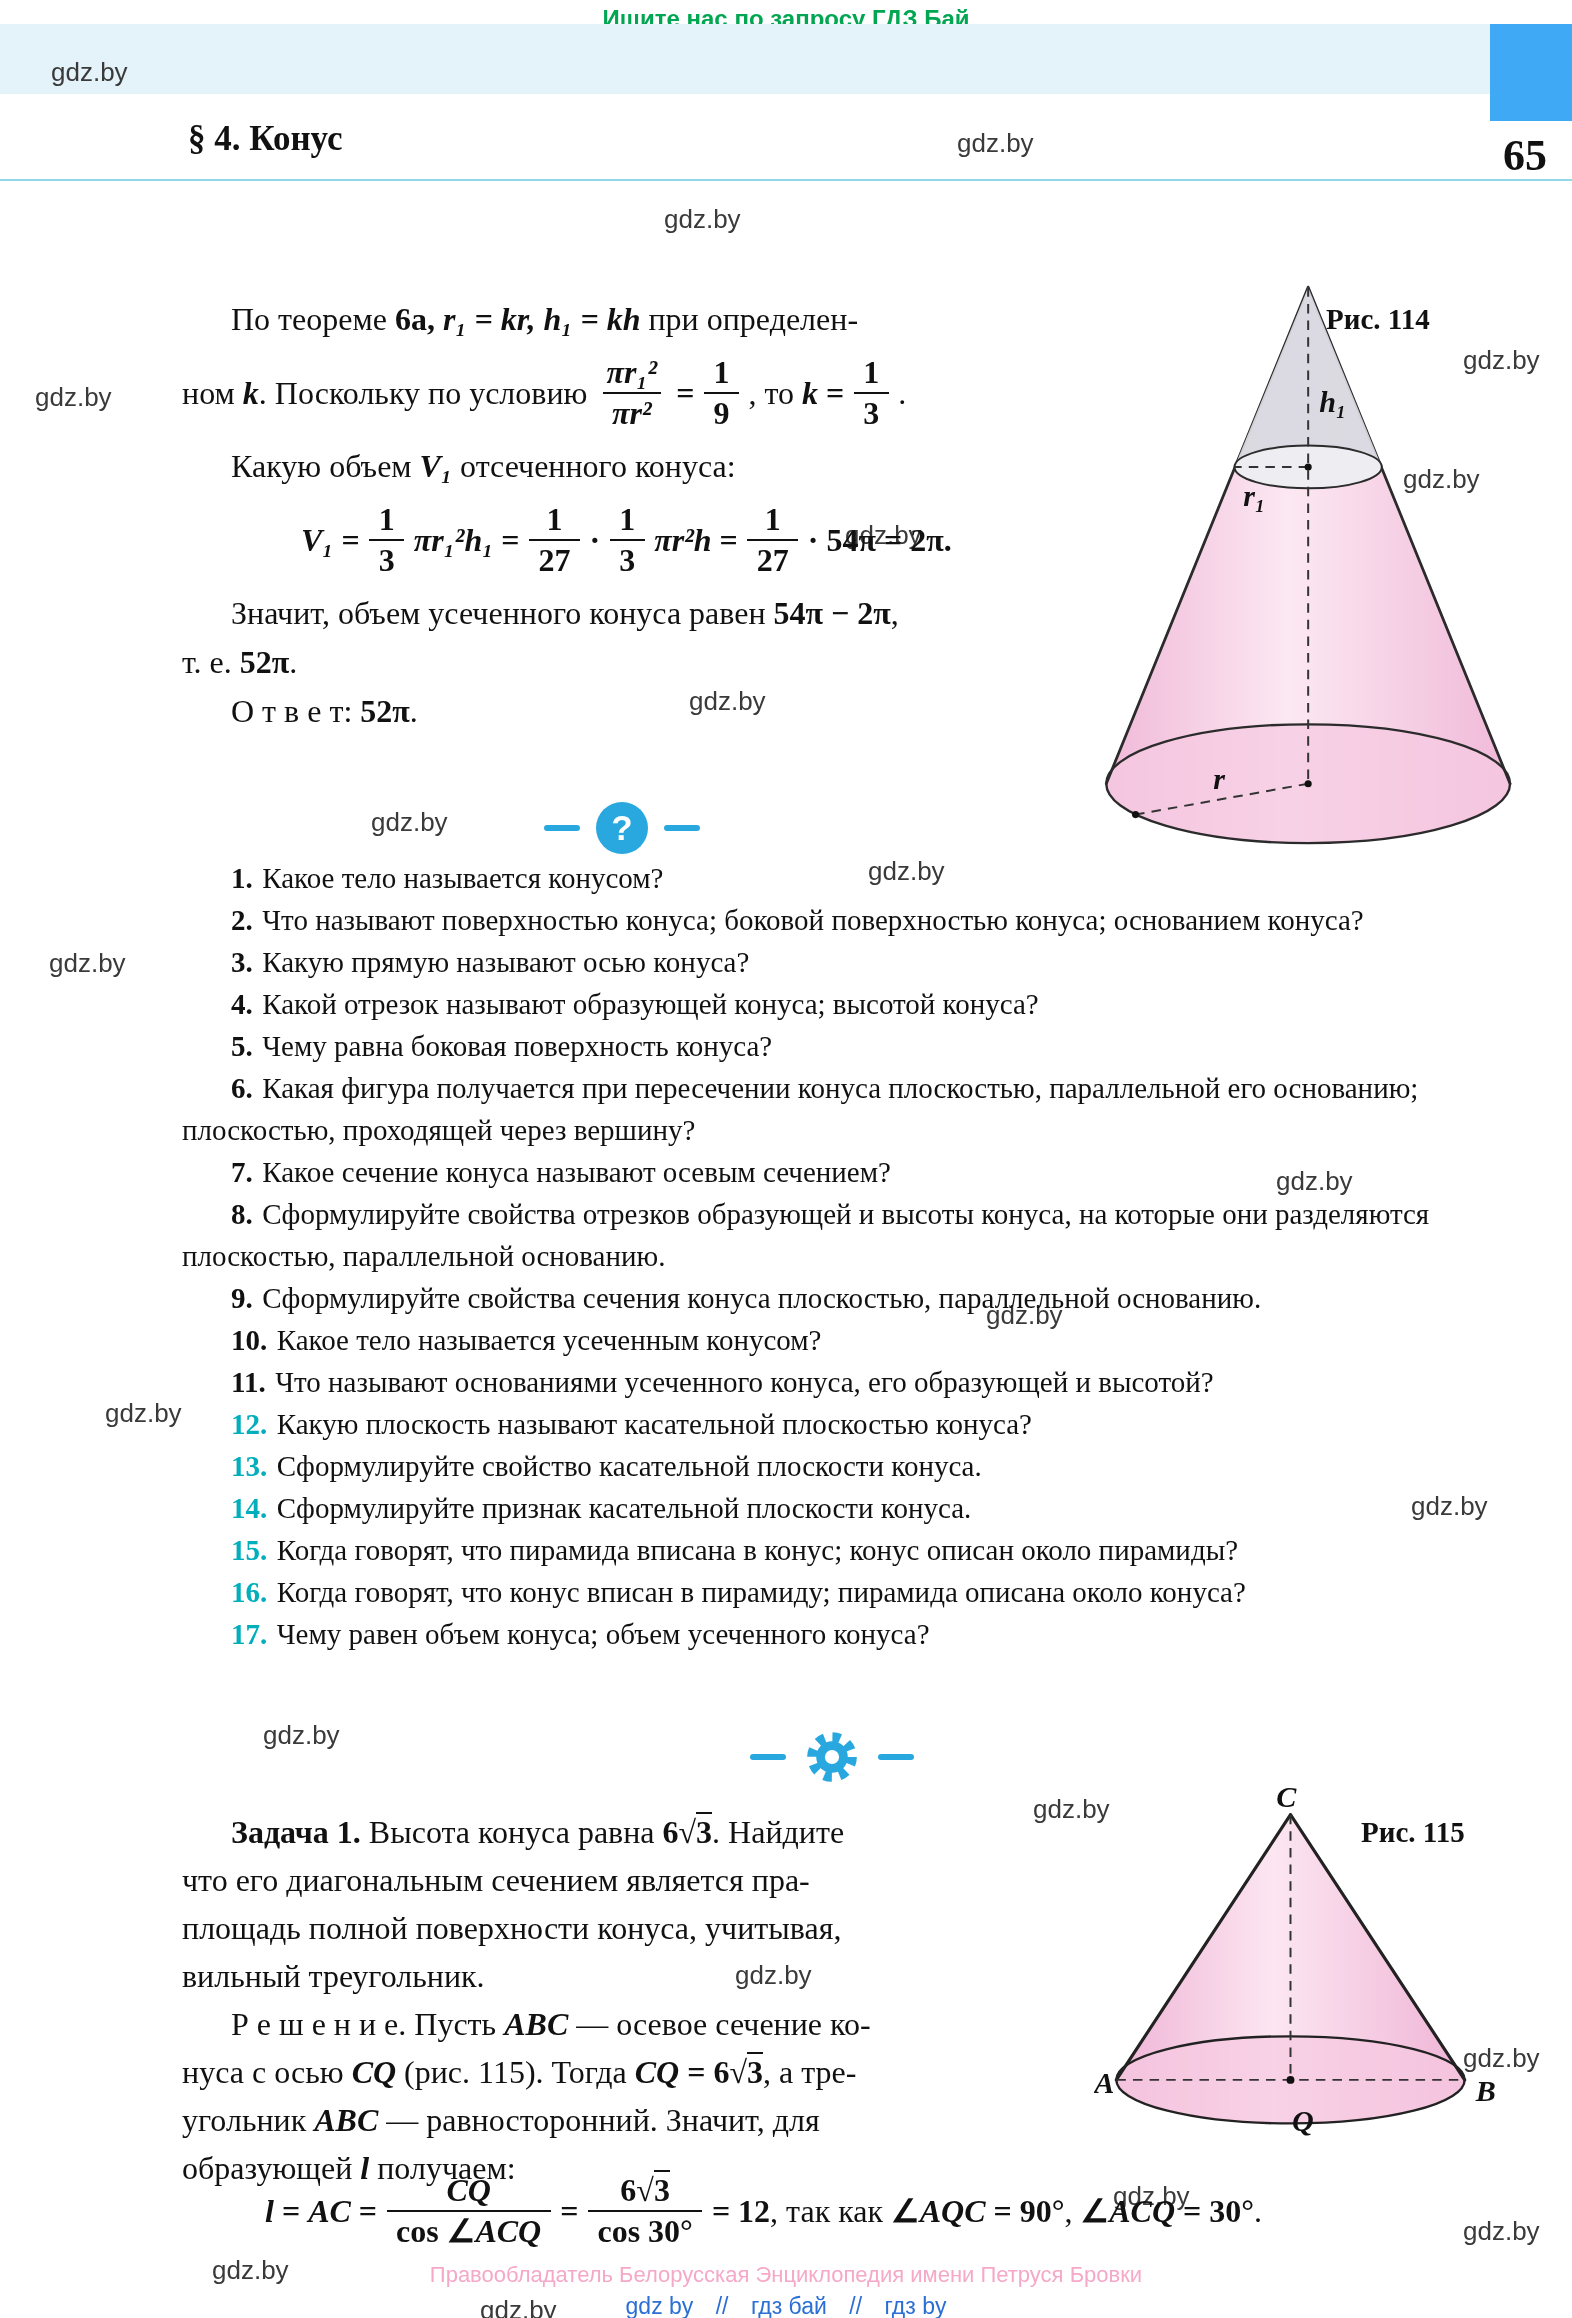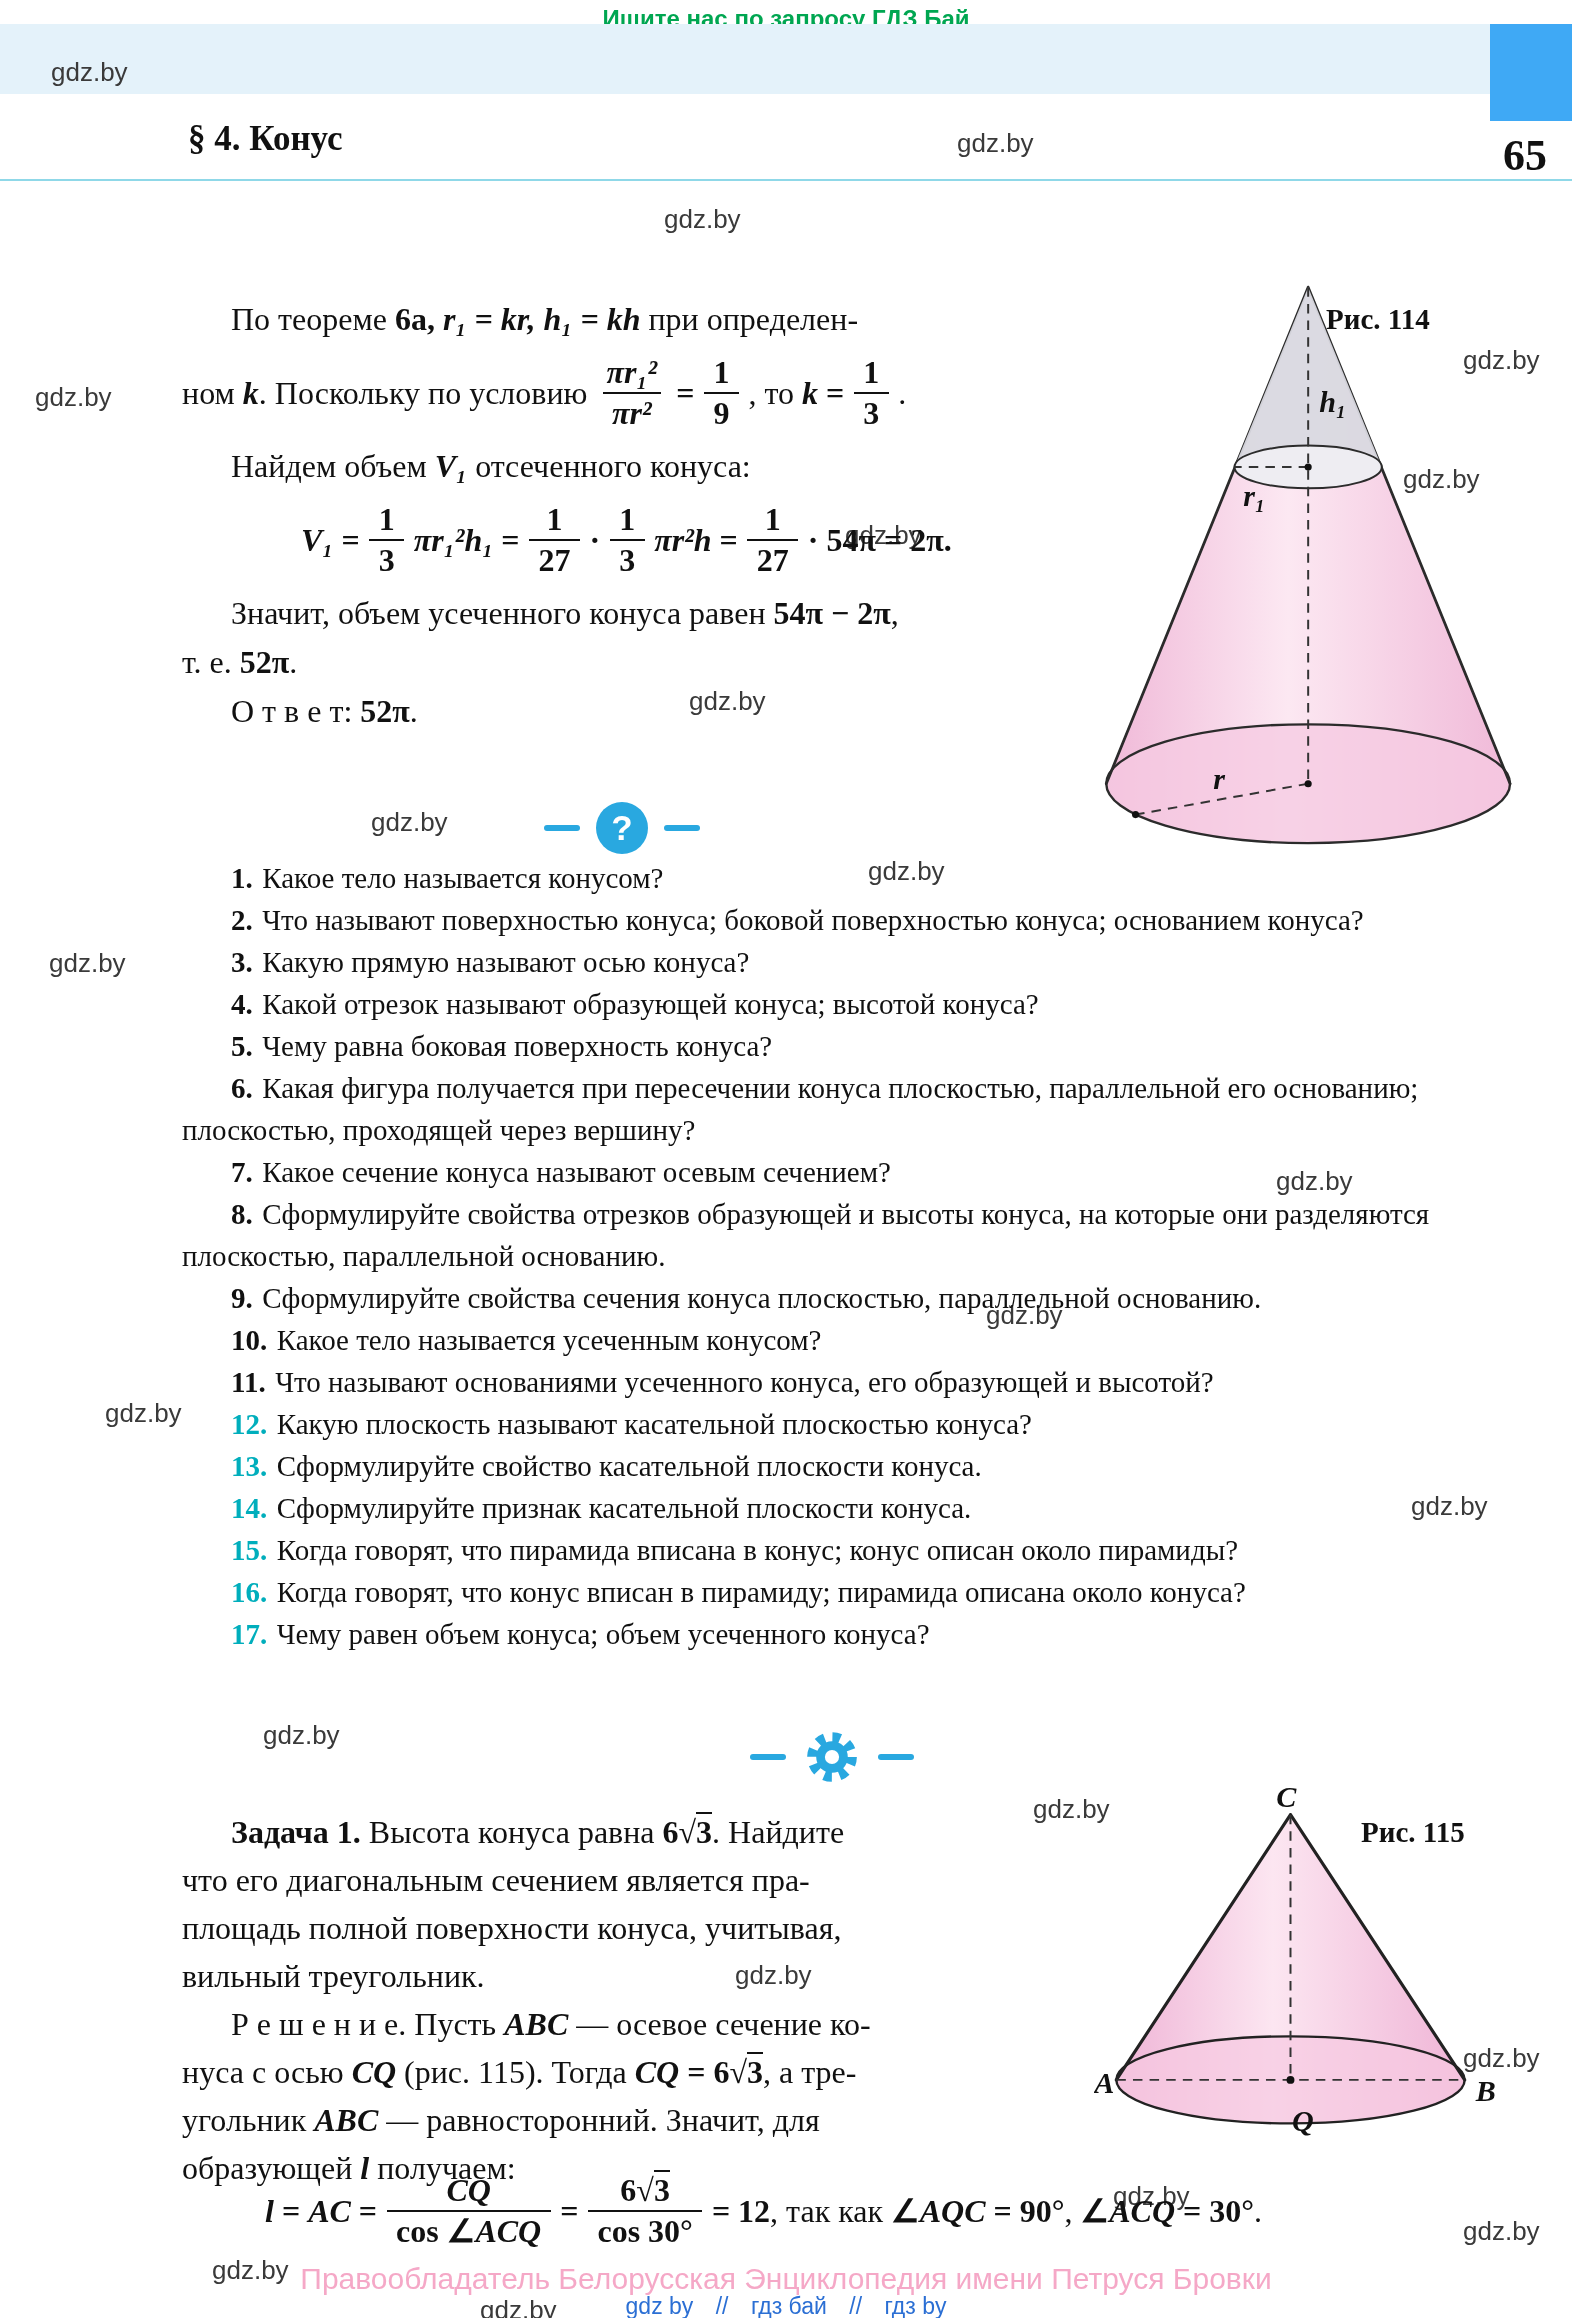--- a/index.html
+++ b/index.html
@@ -55,21 +55,21 @@
   .fig-caption { position:absolute; font-size:29px; font-weight:bold; }
   .cap114 { left:1326px; top:303px; }
   .cap115 { left:1361px; top:1816px; }
   .flabel { font-family:"Liberation Serif", serif; font-style:italic; font-weight:bold;
             font-size:38px; fill:#111; }
 
   .formula-row { position:absolute; left:265px; top:2173px; display:flex; align-items:center;
                  font-size:32px; white-space:nowrap; }
 
   .copyright { position:absolute; top:2262px; left:0; width:100%; text-align:center;
-               font-family:"Liberation Sans", sans-serif; font-size:30px; color:#f5a8c7; }
+               font-family:"Liberation Sans", sans-serif; font-size:22px; color:#f5a8c7; }
   .links { position:absolute; top:2293px; left:0; width:100%; text-align:center;
            font-family:"Liberation Sans", sans-serif; font-size:23px; color:#2b6fd4; }
   .links span { margin:0 8px; }
 </style>
 </head>
 <body>
 
 <div class="page">
 
   <div class="banner">Ищите нас по запросу ГДЗ Бай</div>
@@ -144,21 +144,21 @@
           <span class="num">1</span>
           <span class="den">9</span>
         </span>
       <span><span>, то </span><span class="seg-bi">k</span><span class="seg-b"> =</span></span>
       <span class="frac">
           <span class="num">1</span>
           <span class="den">3</span>
         </span>
       <span><span>.</span></span>
     </div>
-    <div class="tline ind"><span>Найдем объем </span><span class="seg-bi">V₁</span><span> отсеченного конуса:</span></div>
+    <div class="tline ind"><span>Какую объем </span><span class="seg-bi">V₁</span><span> отсеченного конуса:</span></div>
     <div class="tall indent-lg">
       <span><span class="seg-bi">V₁</span><span class="seg-b"> =</span></span>
       <span class="frac">
           <span class="num">1</span>
           <span class="den">3</span>
         </span>
       <span><span class="seg-bi">πr₁²h₁</span><span class="seg-b"> =</span></span>
       <span class="frac">
           <span class="num">1</span>
           <span class="den">27</span>

